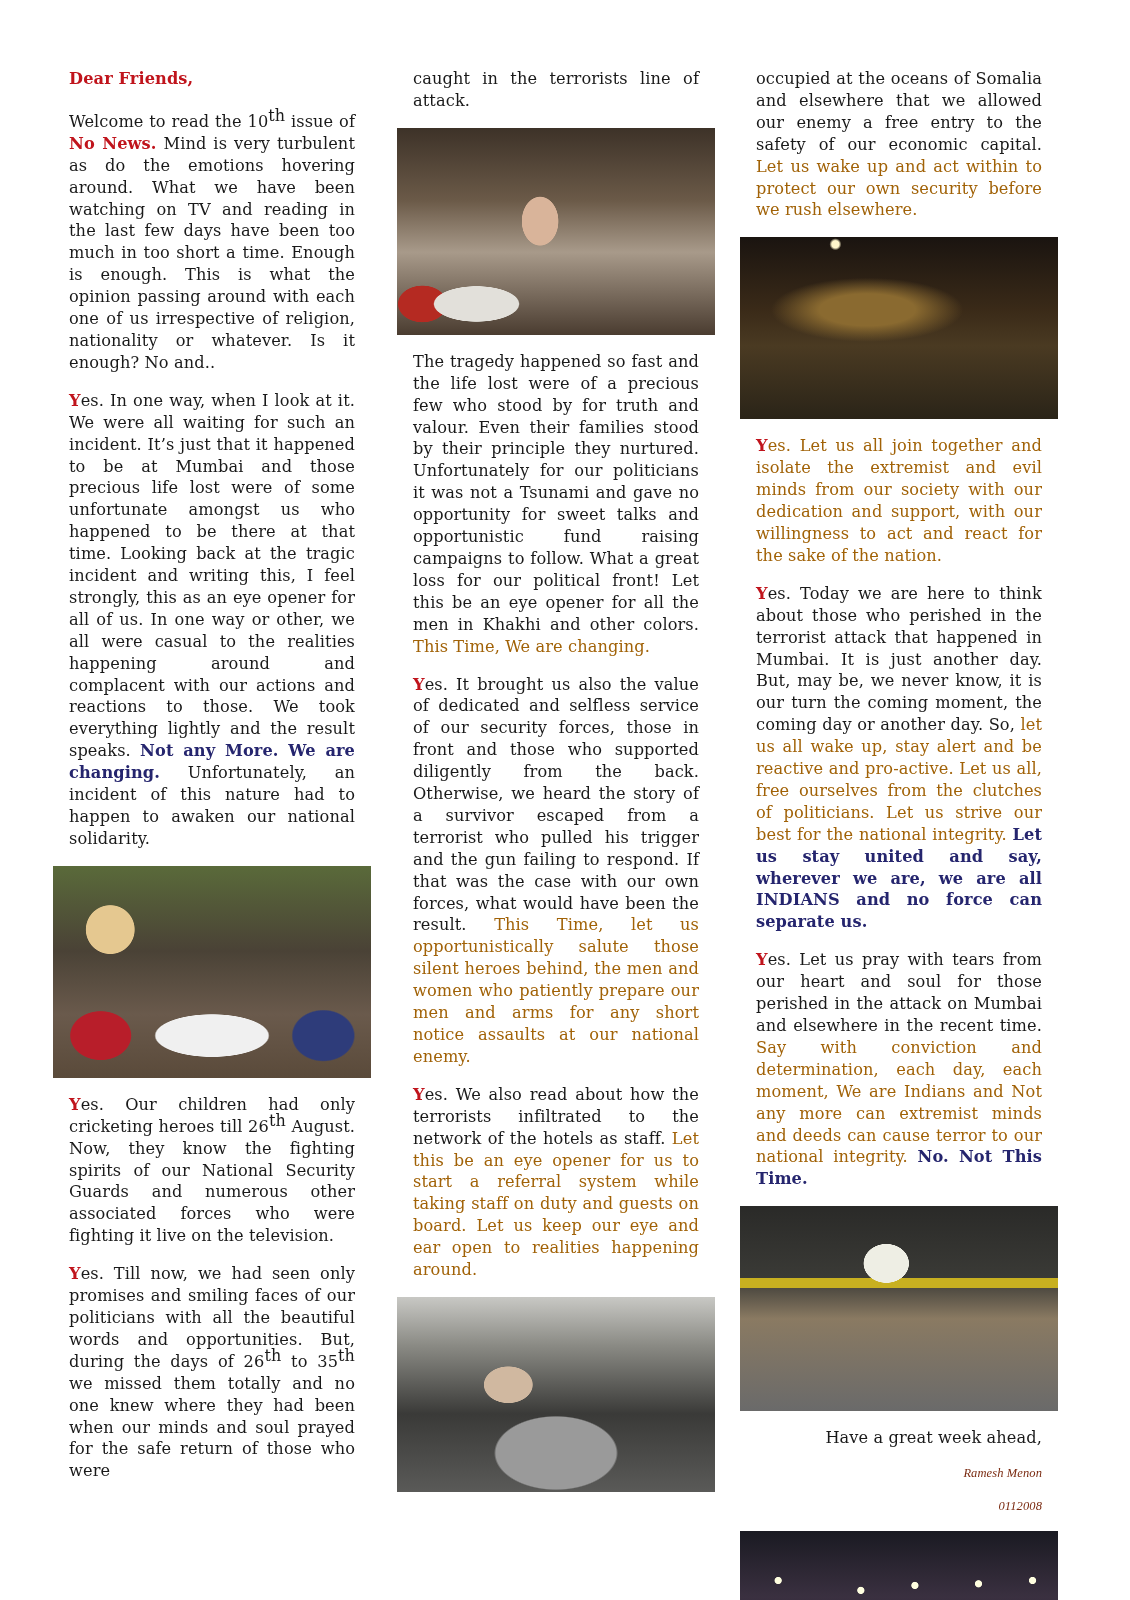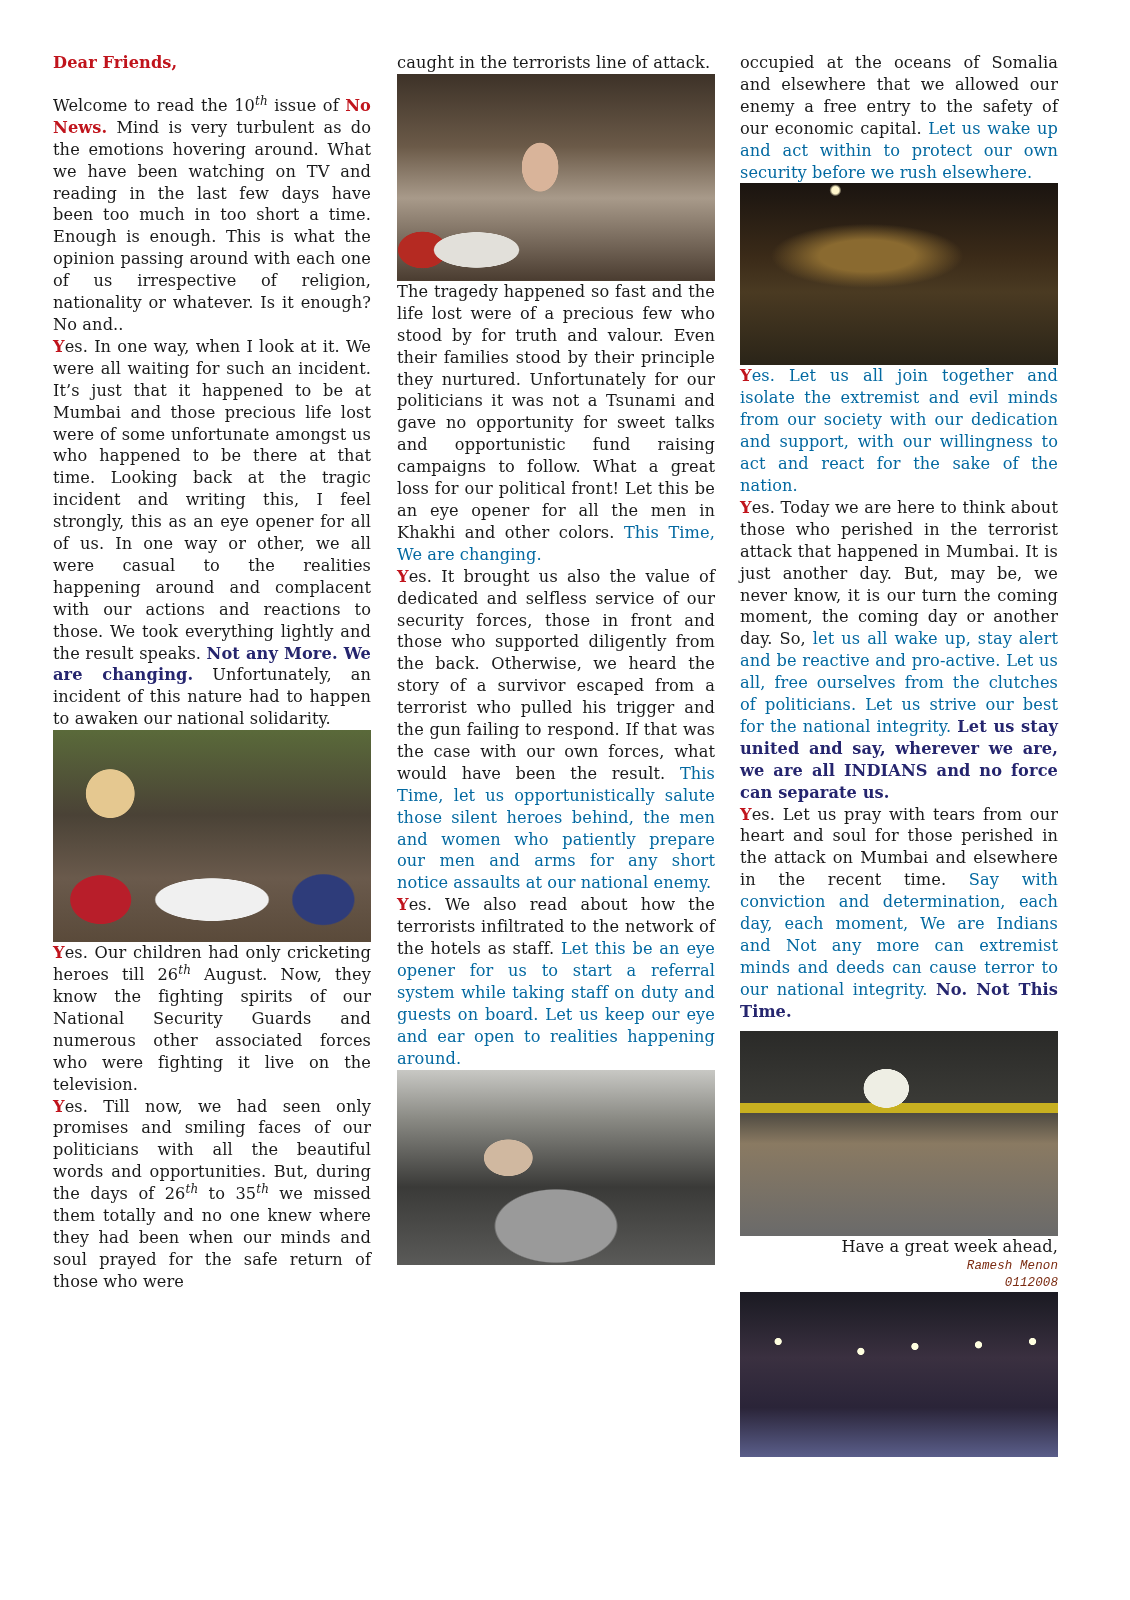--- a/index.html
+++ b/index.html
@@ -1,29 +1,29 @@
 <!DOCTYPE html>
 <html><head>
 <meta charset="utf-8">
 <style>
   html, body { margin: 0; padding: 0; background: #ffffff; }
   body { width: 1130px; height: 1600px; position: relative; overflow: hidden;
          font-family: "DejaVu Serif", "Liberation Serif", serif; color: #1a1a1a; }
   .col { position: absolute; top: 52px; width: 318px; font-size: 16.2px; line-height: 21.9px;
          text-align: justify; letter-spacing: 0.1px; }
   .c1 { left: 53px; } .c2 { left: 397px; } .c3 { left: 740px; }
-  p { margin: 0; }
+  p { margin: 16px; }
   .red { color: #c0141c; font-weight: bold; }
-  .blue { color: #0369a1; }
+  .blue { color: #a16207; }
   .bb { color: #25256e; font-weight: bold; }
   .y { color: #c0141c; font-weight: bold; }
   .head { color: #c0141c; font-weight: bold; margin-bottom: 21px; }
-  sup { font-size: 12px; line-height: 0; font-style: italic; }
+  sup { font-size: 16px; line-height: 0; }
   .photo { display: block; width: 318px; margin: 0; position: relative; overflow: hidden; }
-  .sig { text-align: right; font-family: Liberation Mono, monospace; font-style: italic; color: #7a2a10; font-size: 12.5px; line-height: 17px; }
+  .sig { text-align: right; font-family: Liberation Serif, serif; font-style: italic; color: #7a2a10; font-size: 12.5px; line-height: 17px; }
   .ph1 { height: 182px; background:
       radial-gradient(ellipse 30px 40px at 45% 45%, #d9b49a 0 60%, transparent 62%),
       radial-gradient(ellipse 60px 25px at 25% 85%, #e2e0da 0 70%, transparent 72%),
       radial-gradient(ellipse 40px 30px at 8% 85%, #b52a22 0 60%, transparent 62%),
       linear-gradient(180deg, #3d3228 0%, #6b5a48 35%, #a89a8a 60%, #4a3c30 100%); }
   .ph2 { height: 212px; background:
       radial-gradient(ellipse 40px 40px at 18% 30%, #e5c890 0 60%, transparent 62%),
       radial-gradient(ellipse 80px 30px at 50% 80%, #f0f0f0 0 70%, transparent 72%),
       radial-gradient(ellipse 50px 40px at 15% 80%, #b81e2a 0 60%, transparent 62%),
       radial-gradient(ellipse 55px 45px at 85% 80%, #2e3c7a 0 55%, transparent 58%),

